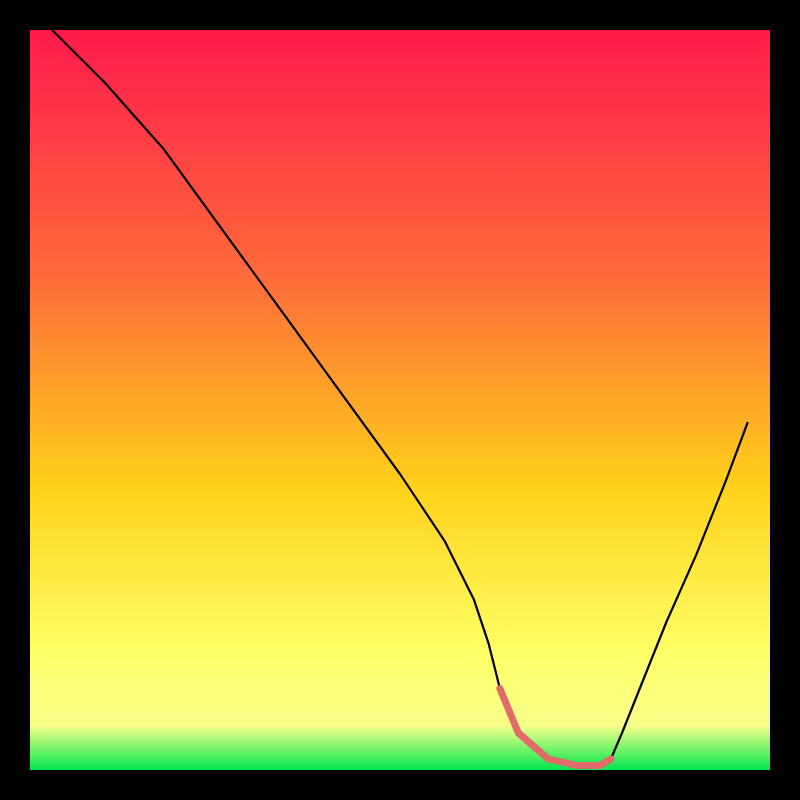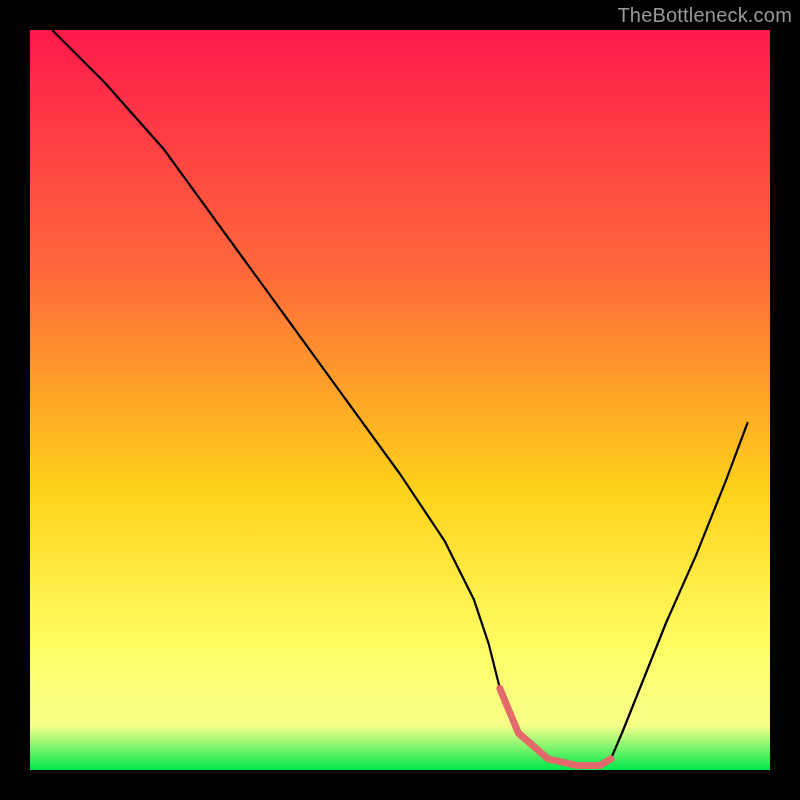--- a/index.html
+++ b/index.html
@@ -33,21 +33,20 @@
     width: 800px;
     height: 800px;
     display: block;
   }
 </style>
 </head>
 <body>
 
 <div class="stage">
 
-  <div class="watermark">TheBottleneck.com</div>
 
   <svg class="chart" viewBox="0 0 800 800">
     <defs>
       <linearGradient id="bg-grad" x1="0" y1="0" x2="0" y2="1">
         <stop offset="0%" stop-color="#ff1a4c"></stop>
         <stop offset="33%" stop-color="#ff6a3a"></stop>
         <stop offset="62%" stop-color="#ffd21a"></stop>
         <stop offset="84%" stop-color="#ffff66"></stop>
         <stop offset="94%" stop-color="#f7ff8a"></stop>
         <stop offset="100%" stop-color="#00e84d"></stop>

